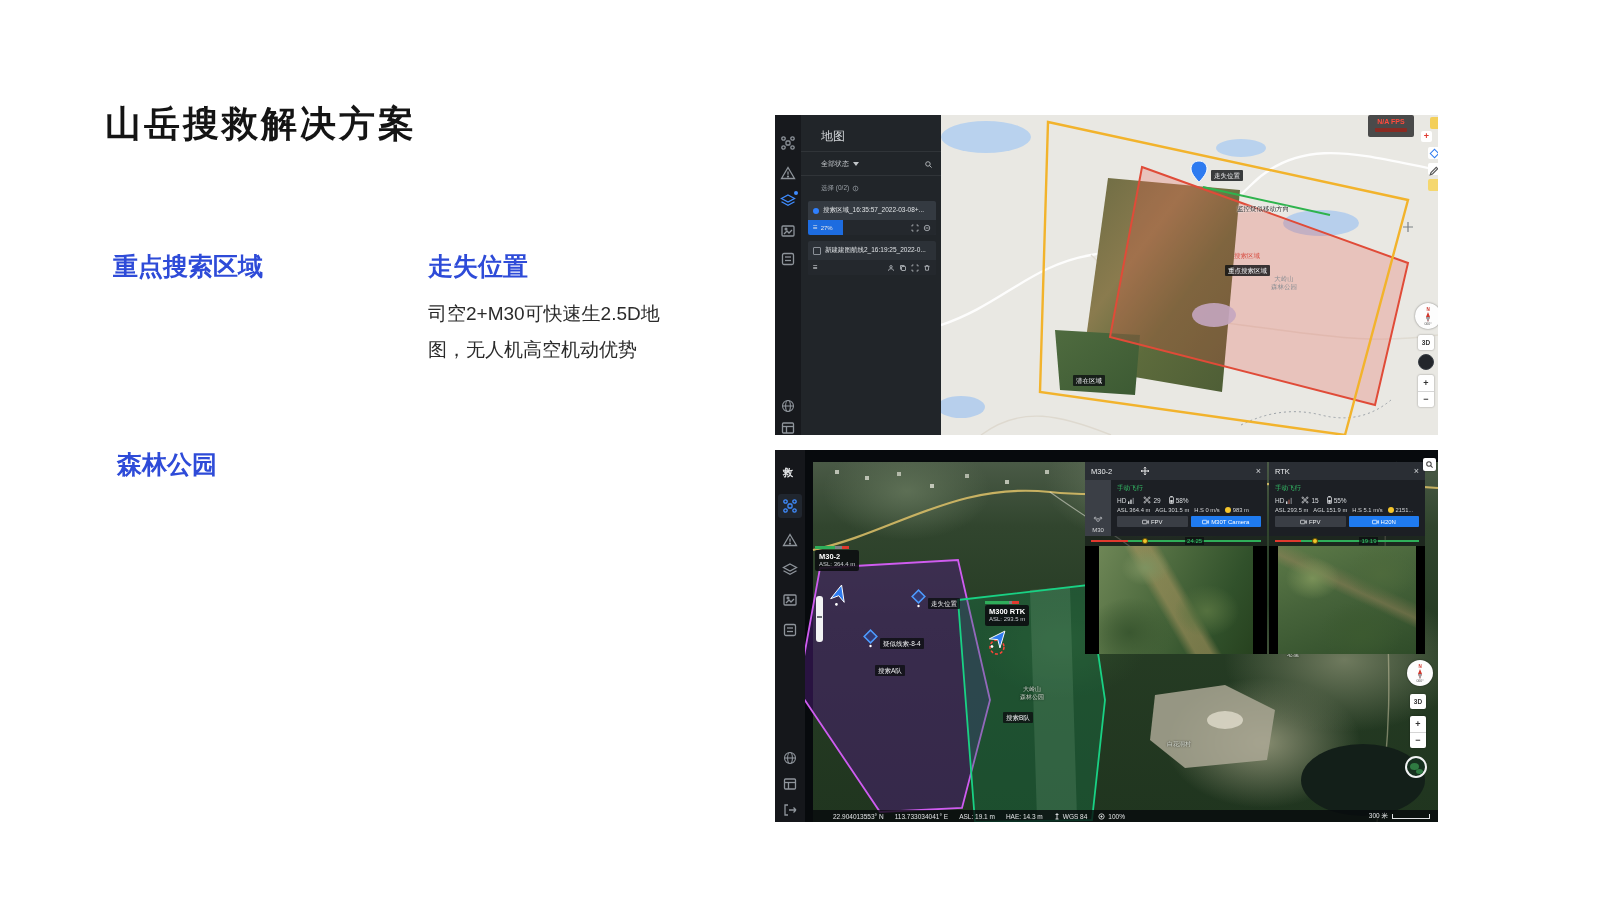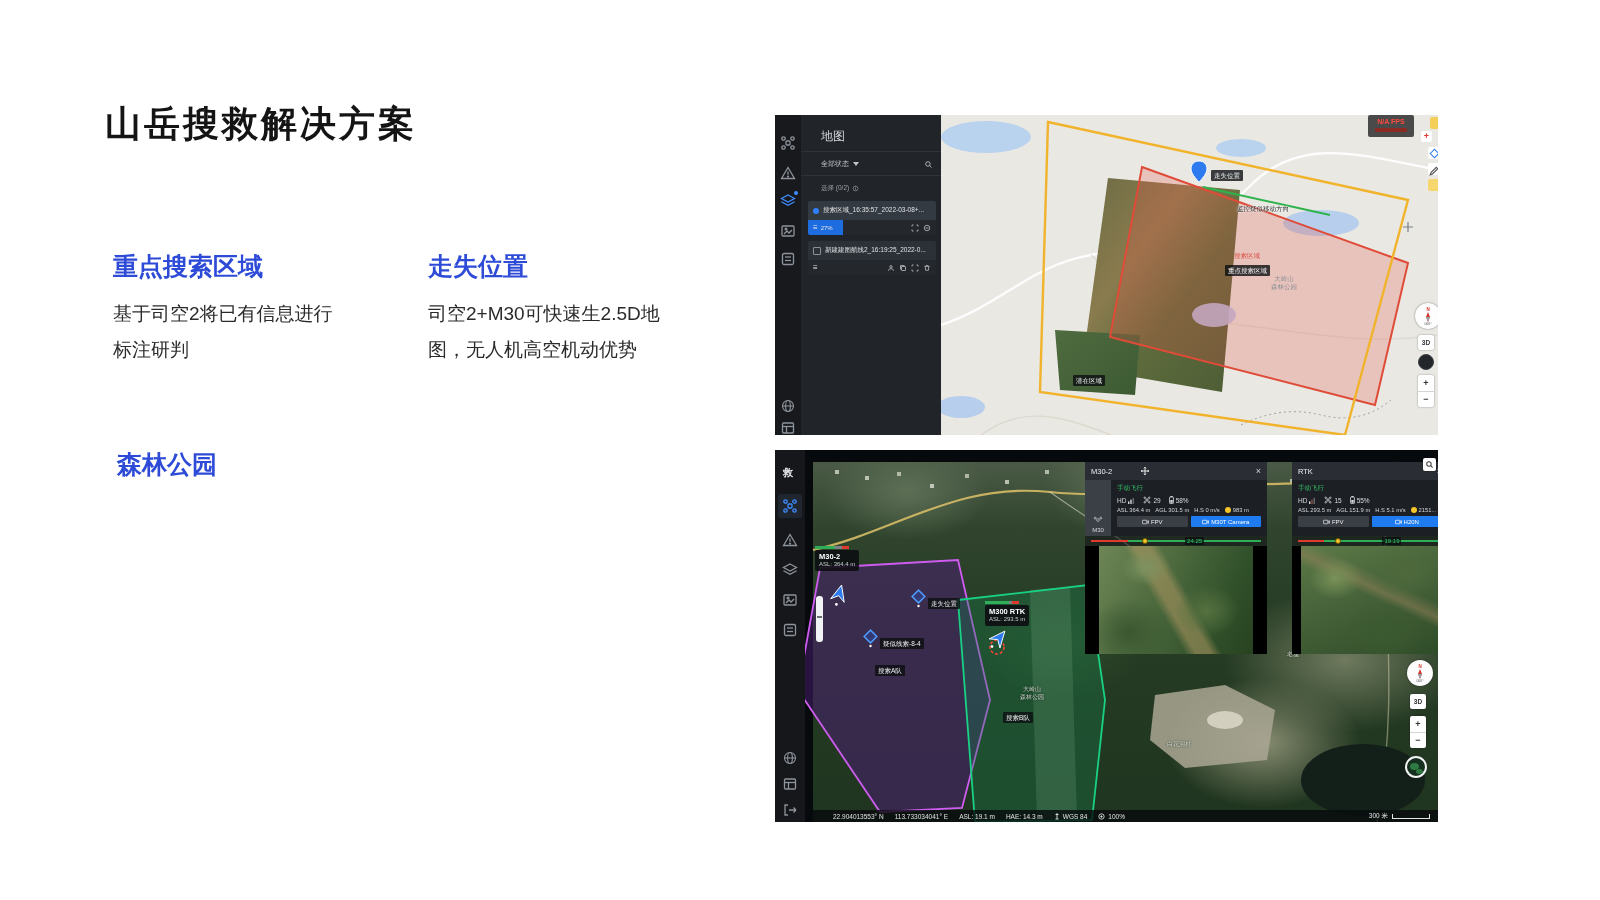--- a/index.html
+++ b/index.html
@@ -78,21 +78,20 @@
   .faint{position:absolute;font-size:6px;color:rgba(235,242,232,.85);text-shadow:0 0 2px #000;white-space:nowrap;}
 </style>
 </head>
 <body>
 
 <div class="slide">
 
   <div class="abs title">山岳搜救解决方案</div>
 
   <div class="abs h-blue" style="left:113px;top:250px;">重点搜索区域</div>
-  <div class="abs bodytxt" style="left:113px;top:296px;width:236px;">基于司空2将已有信息进行标注研判</div>
 
   <div class="abs h-blue" style="left:428px;top:250px;">走失位置</div>
   <div class="abs bodytxt" style="left:428px;top:296px;width:242px;">司空2+M30可快速生2.5D地图，无人机高空机动优势</div>
 
   <div class="abs h-blue" style="left:117px;top:448px;">森林公园</div>
 
   <div class="abs shot" id="shotA" style="left:775px;top:115px;width:663px;height:320px;">
 
     <div class="rail">
       <div class="ric" style="top:20px;">
@@ -504,21 +503,21 @@
       <div class="fvideo">
         <div class="vimg" style="left:14px;right:14px;background:
           radial-gradient(40px 30px at 30% 20%, #7d9260 0%, transparent 60%),
           radial-gradient(50px 40px at 70% 60%, #55713f 0%, transparent 65%),
           radial-gradient(60px 50px at 20% 80%, #3a5730 0%, transparent 70%),
           linear-gradient(60deg, transparent 40%, rgba(176,152,98,0.55) 45%, rgba(176,152,98,0.55) 52%, transparent 57%),
           linear-gradient(115deg, #6e8656 0%, #4d6a3e 40%, #31512b 75%, #27421f 100%);"></div>
       </div>
     </div>
 
-    <div class="fpanel" style="left:517px;top:12px;width:156px;">
+    <div class="fpanel" style="left:494px;top:12px;width:156px;">
       <div class="fhead">
         <span>RTK</span>
         <span class="fx">×</span>
       </div>
       <div class="fbody">
         <div class="finfo">
           <div class="fmode">手动飞行</div>
           <div class="frow">
             <span class="fcell">
                 <span>HD</span>

